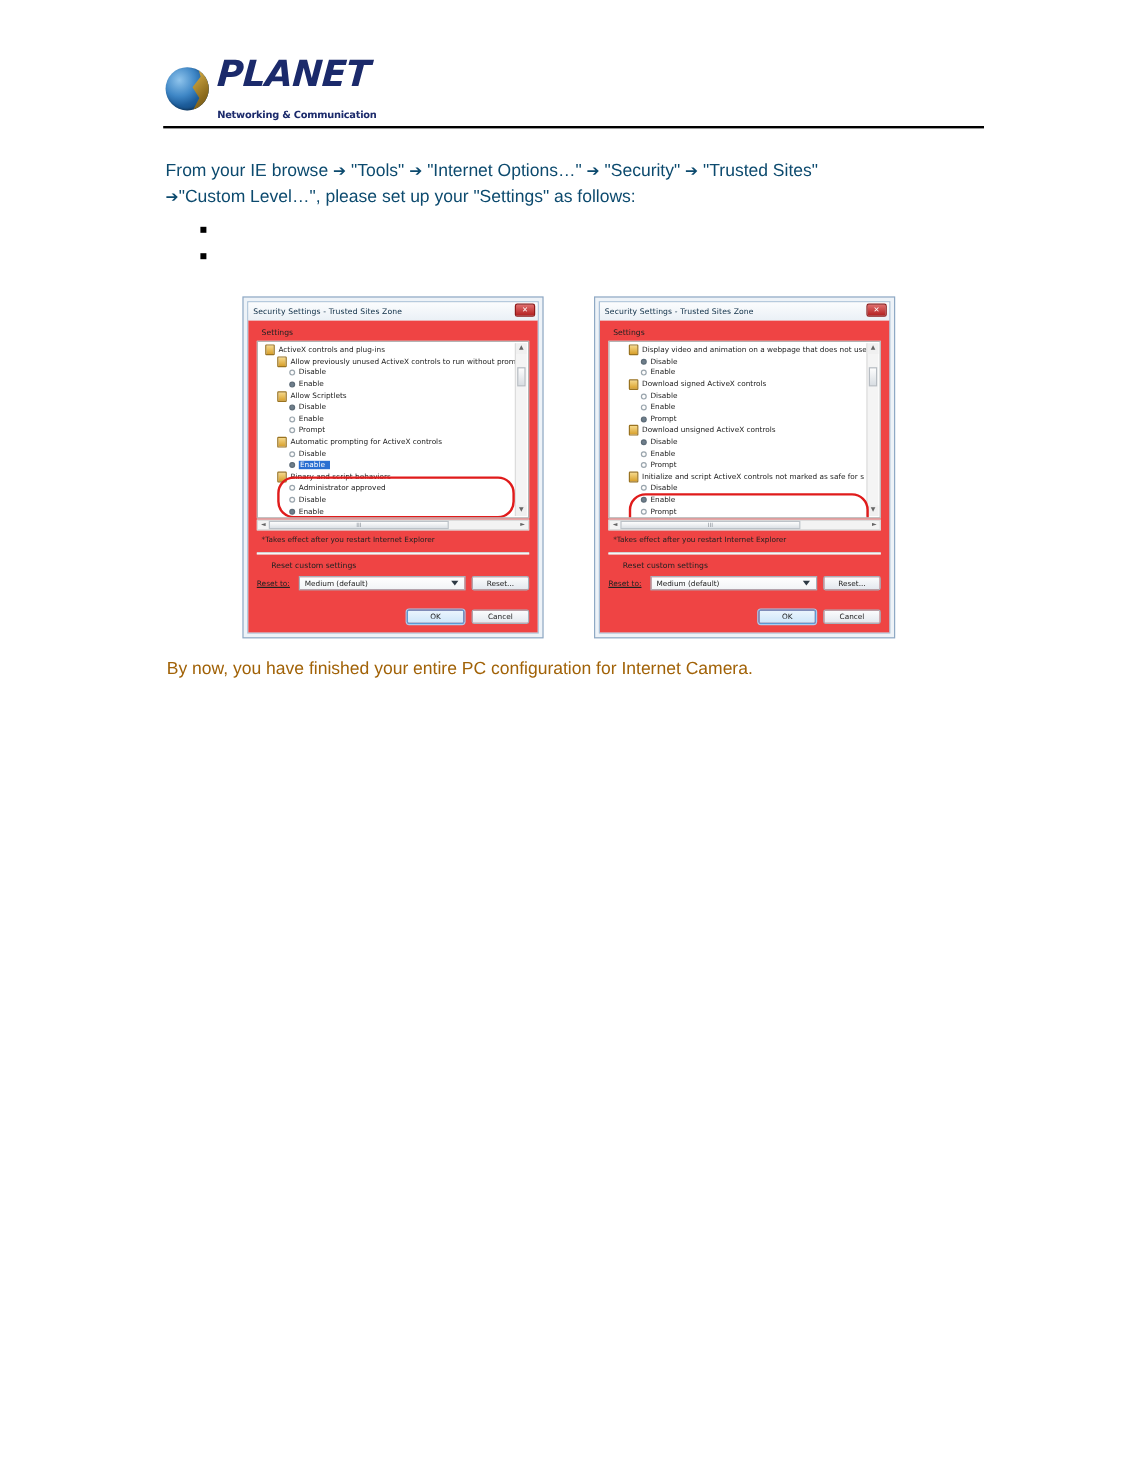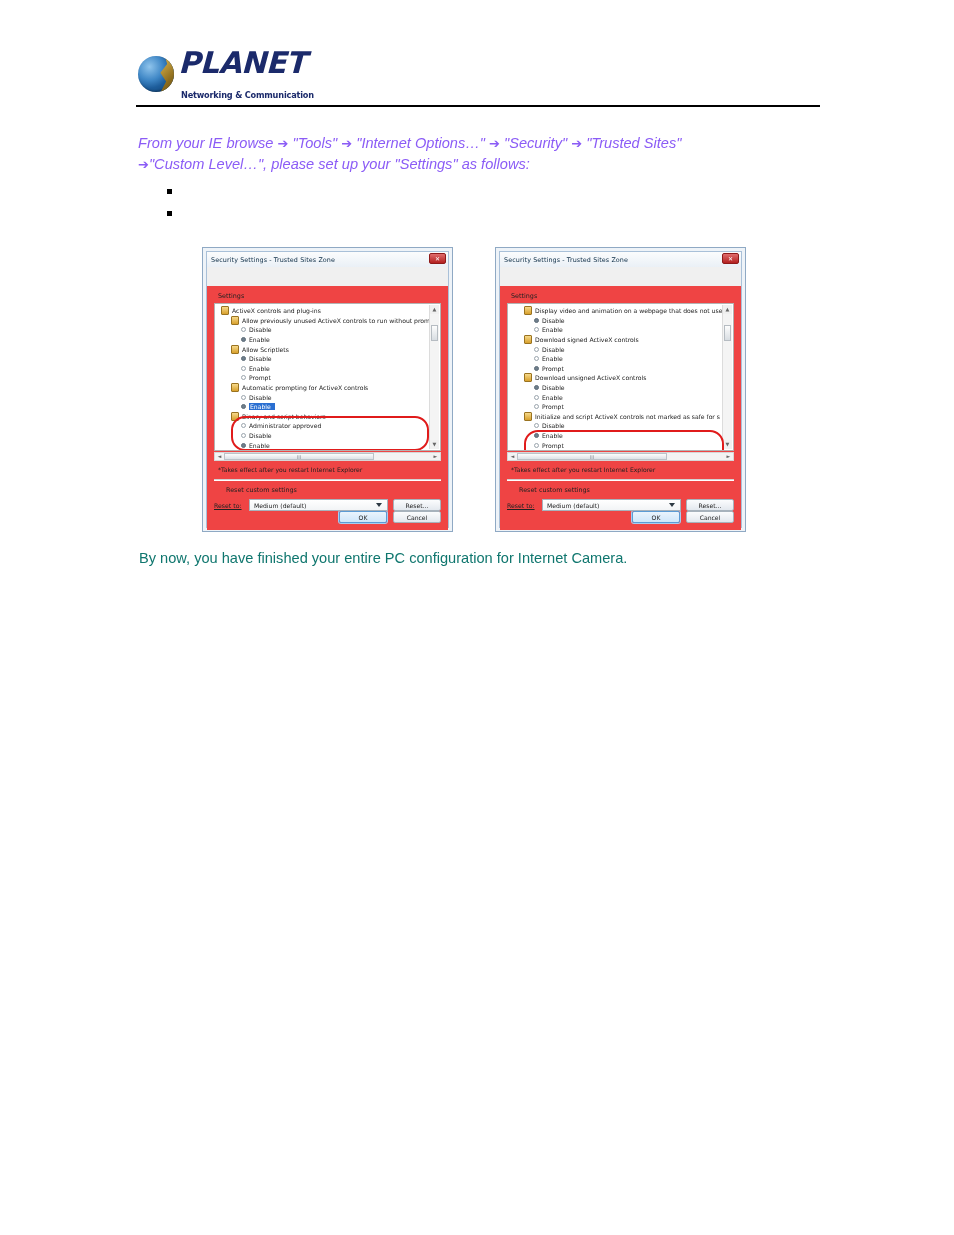--- a/index.html
+++ b/index.html
@@ -83,22 +83,21 @@
 
   
   .intro {
     position: absolute;
     left: 138px;
     top: 133px;
     width: 680px;
     font-size: 14.6px;
     line-height: 21px;
     text-align: justify;
-    color: #8b5cf6;
-    font-style: italic;
+    color: #0c4a6e;
   }
   .intro .arrow {
     font-family: "DejaVu Sans", sans-serif;
     font-weight: bold;
     font-size: 13px;
   }
   .bullets {
     position: absolute;
     left: 155px;
     top: 182px;
@@ -120,21 +119,21 @@
     top: 7px;
     width: 5px;
     height: 5px;
     background: #000;
   }
   .closing {
     position: absolute;
     left: 139px;
     top: 550px;
     font-size: 14.6px;
-    color: #0f766e;
+    color: #a16207;
   }
 
   
   .shot {
     position: absolute;
     top: 247px;
     width: 251px;
     height: 285px;
     background: #eef3f8;
     border: 1px solid #8fa9c4;
@@ -147,21 +146,20 @@
 
   .dlg {
     width: 100%;
     height: 100%;
     background: #f0f0f0;
     border: 1px solid #a9c0d8;
     box-sizing: border-box;
     display: flex;
     flex-direction: column;
     position: relative;
-    gap: 19px;
   }
   .titlebar {
     height: 15px;
     background: linear-gradient(#fbfcfd, #eaf0f6);
     display: flex;
     align-items: center;
     padding: 0 2px 0 4px;
     position: relative;
     flex: 0 0 auto;
   }

